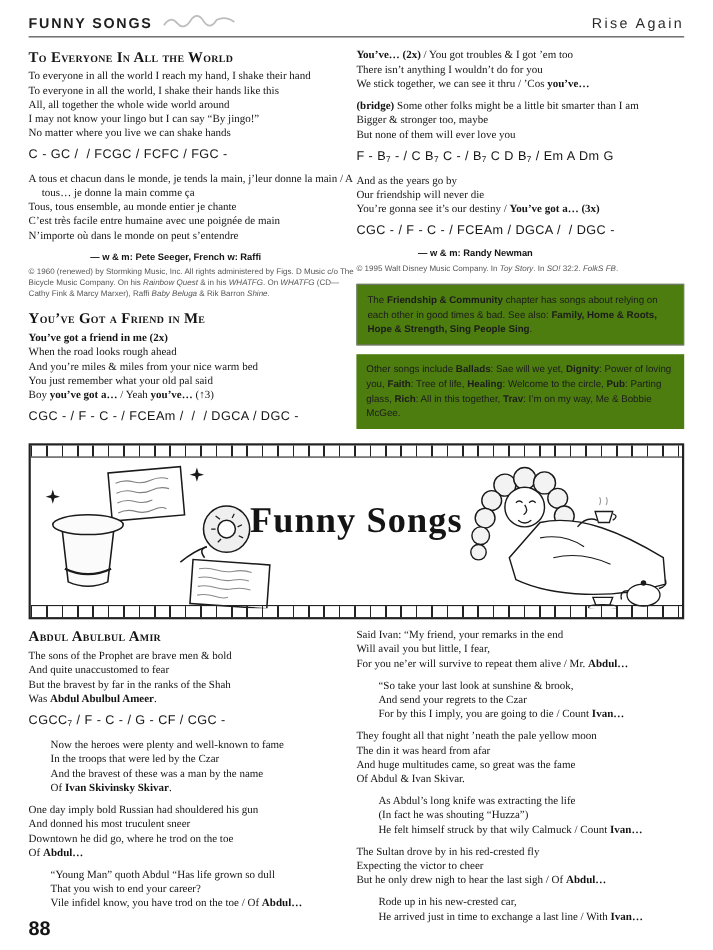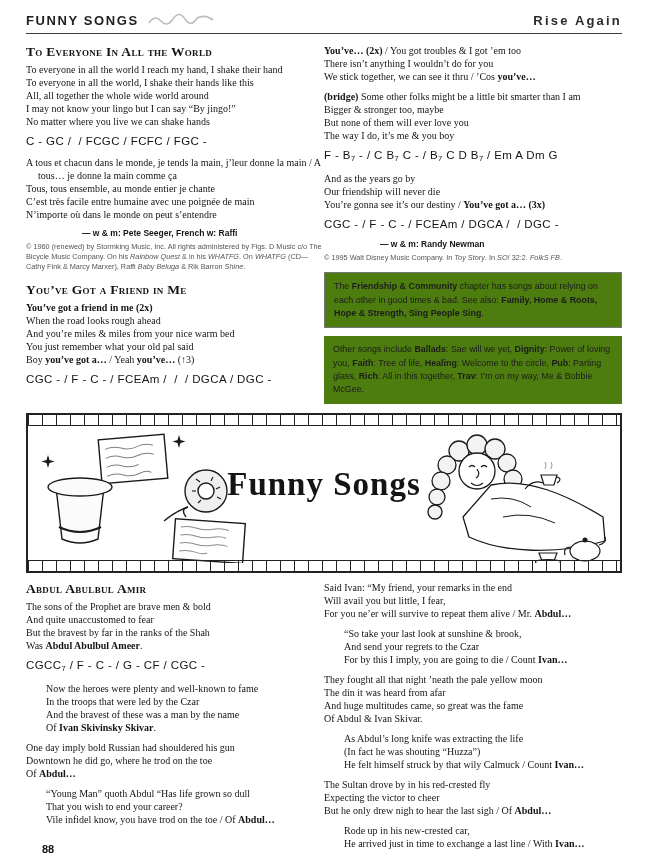--- a/index.html
+++ b/index.html
@@ -2,21 +2,21 @@
 <html><head>
 <meta charset="utf-8">
 <style>
   * { margin:0; padding:0; box-sizing:border-box; }
   html,body { width:648px; height:864px; }
   body { font-family:"Liberation Serif", serif; background:#fff; color:#141414; }
   .page { width:648px; height:864px; padding:12px 26px 0; position:relative; overflow:hidden; background:#fff; }
 
   .pagehead { display:flex; justify-content:space-between; align-items:flex-end; }
   .chap { font-family:"Liberation Sans", sans-serif; font-weight:bold; font-size:13px; letter-spacing:1.6px; color:#1e1e1e; display:flex; align-items:center; gap:8px; }
-  .book { font-family:"Liberation Sans", sans-serif; font-weight:700; font-size:13px; letter-spacing:2.2px; color:#2a2a2a; }
+  .book { font-family:"Liberation Sans", sans-serif; font-weight:400; font-size:13px; letter-spacing:2.2px; color:#2a2a2a; }
   .rule { border-top:1.6px solid #3a3a3a; margin:5px 0 8px; }
 
   .cols { display:flex; }
   .col { flex:1; min-width:0; }
 
   .songtitle { font-size:13.5px; font-weight:bold; font-variant:small-caps; letter-spacing:.3px; margin:7px 0 3px; }
   .songtitle.first { margin-top:2px; }
 
   .blk { margin-bottom:7px; }
   .blk .line { font-size:10px; line-height:1.3; padding-left:12px; text-indent:-12px; }
@@ -35,21 +35,21 @@
   .banner { margin:9px 0 6px; border:2px solid #222; position:relative; height:160px; background:#fff; }
   .sprockets { height:11px; background:repeating-linear-gradient(90deg,#222 0 1.5px,transparent 1.5px 14px); }
   .sprockets.top { border-bottom:1.5px solid #222; }
   .sprockets.bottom { border-top:1.5px solid #222; position:absolute; bottom:0; left:0; right:0; }
   .banner-center { position:absolute; top:11px; bottom:11px; left:0; right:0; }
   .banner-title { position:absolute; left:50%; top:40px; transform:translateX(-50%); font-size:33px; font-weight:bold; letter-spacing:1px; white-space:nowrap; }
   .illu { position:absolute; }
 
   .bottom .col:last-child { padding-top:2px; }
 
-  .pagenum { position:absolute; left:26px; bottom:9px; font-family:"Liberation Sans", sans-serif; font-weight:bold; font-size:11px;margin-left:16px; }
+  .pagenum { position:absolute; left:26px; bottom:9px; font-family:"Liberation Sans", sans-serif; font-weight:bold; font-size:18px; }
 </style>
 </head>
 <body>
 
 <div class="page">
 
   <header class="pagehead">
     <div class="chap">
       <span>FUNNY SONGS</span>
       <svg width="70" height="16" viewBox="0 0 70 16">
@@ -97,21 +97,20 @@
       <div style="padding-top:2px">
           <div class="blk lyrics">
             <div class="line"><span class="b">You’ve… (2x)</span><span> / You got troubles &amp; I got ’em too</span></div>
             <div class="line"><span>There isn’t anything I wouldn’t do for you</span></div>
             <div class="line"><span>We stick together, we can see it thru / ’Cos </span><span class="b">you’ve…</span></div>
           </div>
           <div class="blk lyrics">
             <div class="line"><span class="b">(bridge)</span><span> Some other folks might be a little bit smarter than I am</span></div>
             <div class="line"><span>Bigger &amp; stronger too, maybe</span></div>
             <div class="line"><span>But none of them will ever love you</span></div>
-            <div class="line"><span>The way I do, it’s me &amp; you boy</span></div>
           </div>
           <div class="blk chords"><span>F - B</span><span class="sub">7</span><span> - / C B</span><span class="sub">7</span><span> C - / B</span><span class="sub">7</span><span> C D B</span><span class="sub">7</span><span> / Em A Dm G</span></div>
           <div class="blk lyrics">
             <div class="line"><span>And as the years go by</span></div>
             <div class="line"><span>Our friendship will never die</span></div>
             <div class="line"><span>You’re gonna see it’s our destiny / </span><span class="b">You’ve got a… (3x)</span></div>
           </div>
           <div class="blk chords">CGC - / F - C - / FCEAm / DGCA /  / DGC -</div>
           <div class="blk credit">— w &amp; m: Randy Newman</div>
           <div class="blk fine"><span>© 1995 Walt Disney Music Company. In </span><span class="i">Toy Story</span><span>. In </span><span class="i">SO!</span><span> 32:2. </span><span class="i">FolkS FB</span><span>.</span></div>
@@ -232,20 +231,21 @@
           </div>
           <div class="blk chords"><span>CGCC</span><span class="sub">7</span><span> / F - C - / G - CF / CGC -</span></div>
           <div class="blk lyrics indent">
             <div class="line"><span>Now the heroes were plenty and well-known to fame</span></div>
             <div class="line"><span>In the troops that were led by the Czar</span></div>
             <div class="line"><span>And the bravest of these was a man by the name</span></div>
             <div class="line"><span>Of </span><span class="b">Ivan Skivinsky Skivar</span><span>.</span></div>
           </div>
           <div class="blk lyrics">
             <div class="line"><span>One day imply bold Russian had shouldered his gun</span></div>
+            <div class="line"><span>And donned his most truculent sneer</span></div>
             <div class="line"><span>Downtown he did go, where he trod on the toe</span></div>
             <div class="line"><span>Of </span><span class="b">Abdul…</span></div>
           </div>
           <div class="blk lyrics indent">
             <div class="line"><span>“Young Man” quoth Abdul “Has life grown so dull</span></div>
             <div class="line"><span>That you wish to end your career?</span></div>
             <div class="line"><span>Vile infidel know, you have trod on the toe / Of </span><span class="b">Abdul…</span></div>
           </div>
         </div>
     </div>

